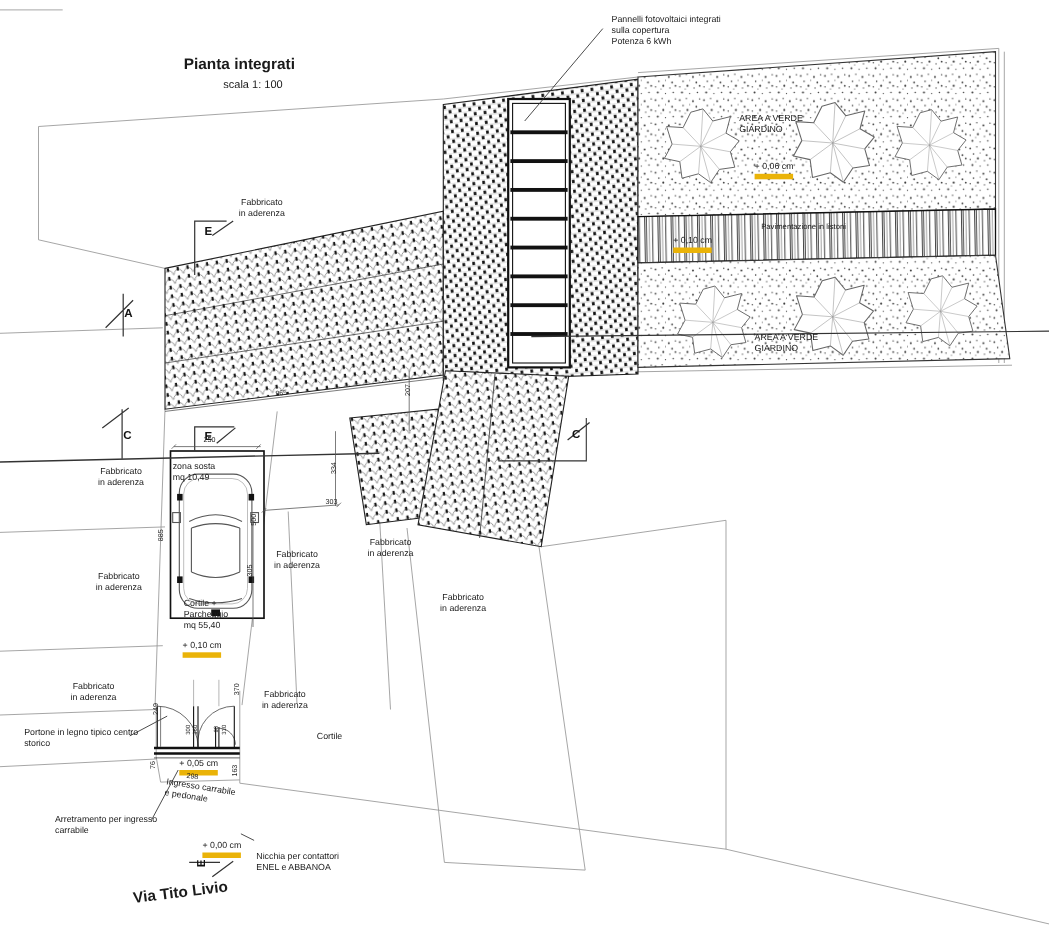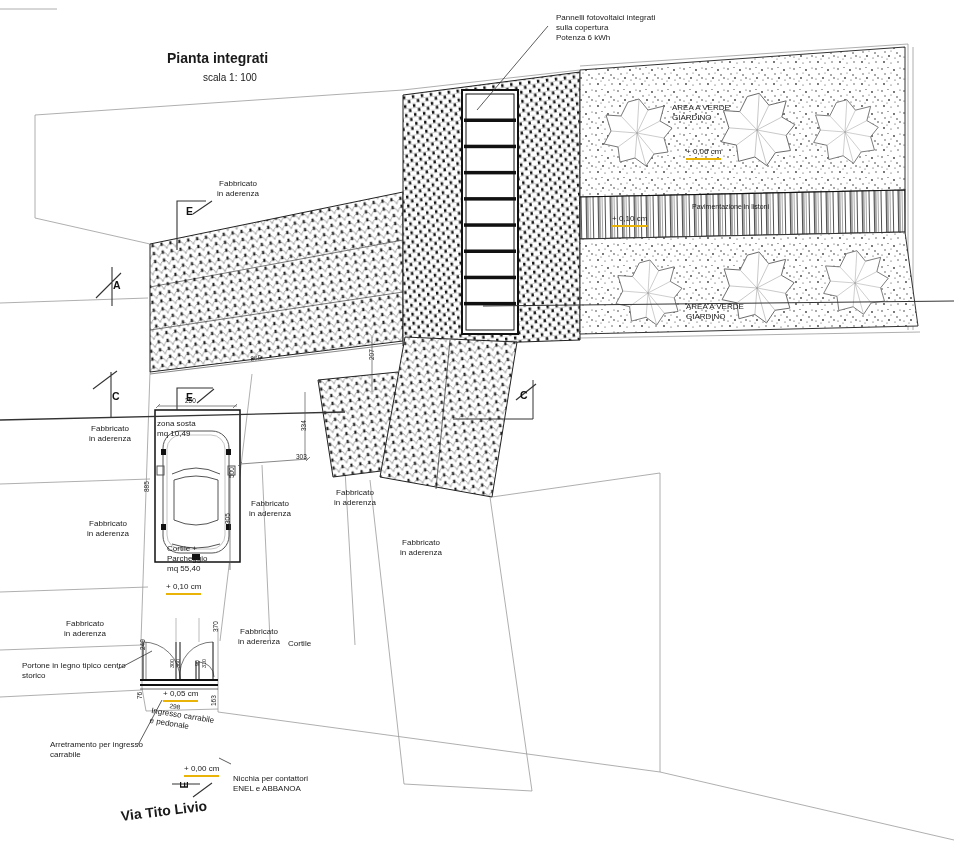--- a/index.html
+++ b/index.html
@@ -2,21 +2,21 @@
 <html><head>
 <meta charset="utf-8">
 <style>
   html,body{margin:0;padding:0;background:#fff;}
   #page{position:relative;width:954px;height:841px;background:#fff;overflow:hidden;
         font-family:"Liberation Sans",sans-serif;color:#1a1a1a;}
   svg{position:absolute;left:0;top:0;}
   .lbl{position:absolute;font-size:8px;line-height:1.25;white-space:pre-line;color:#1a1a1a;}
   .ctr{text-align:center;}
   .big{font-size:14px;font-weight:bold;}
-  .lvl{font-size:8px;border-bottom:2px solid #eab308;padding-bottom:1px;white-space:nowrap;}
+  .lvl{font-size:8px;border-bottom:5px solid #eab308;padding-bottom:1px;white-space:nowrap;}
   .dim{position:absolute;font-size:6.5px;color:#222;white-space:nowrap;transform-origin:left top;}
   .dim.tiny{font-size:5.5px;}
   .mk{position:absolute;font-size:10.5px;font-weight:600;color:#111;transform-origin:center;}
   .r90{transform:rotate(-90deg);}
 </style>
 </head>
 <body>
 
 <div id="page">
 
@@ -211,21 +211,21 @@
 in aderenza</div>
 <div class="lbl ctr" style="left:237px;top:499px;width:66px;">Fabbricato
 in aderenza</div>
 <div class="lbl ctr" style="left:322px;top:488px;width:66px;">Fabbricato
 in aderenza</div>
 <div class="lbl ctr" style="left:388px;top:538px;width:66px;">Fabbricato
 in aderenza</div>
 <div class="lbl ctr" style="left:226px;top:627px;width:66px;">Fabbricato
 in aderenza</div>
 
-<div class="lbl" style="left:288px;top:639px;">Cortile</div>
+<div class="lbl" style="left:288px;top:665px;">Cortile</div>
 <div class="lbl" style="left:157px;top:419px;">zona sosta
 mq 10,49</div>
 <div class="lbl" style="left:167px;top:544px;">Cortile +
 Parcheggio
 mq 55,40</div>
 <div class="lbl lvl" style="left:166px;top:582px;">+ 0,10 cm</div>
 
 <div class="lbl" style="left:22px;top:661px;width:115px;">Portone in legno tipico centro
 storico</div>
 <div class="lbl" style="left:22px;top:740px;width:115px;margin-left:28px;">Arretramento per ingresso

